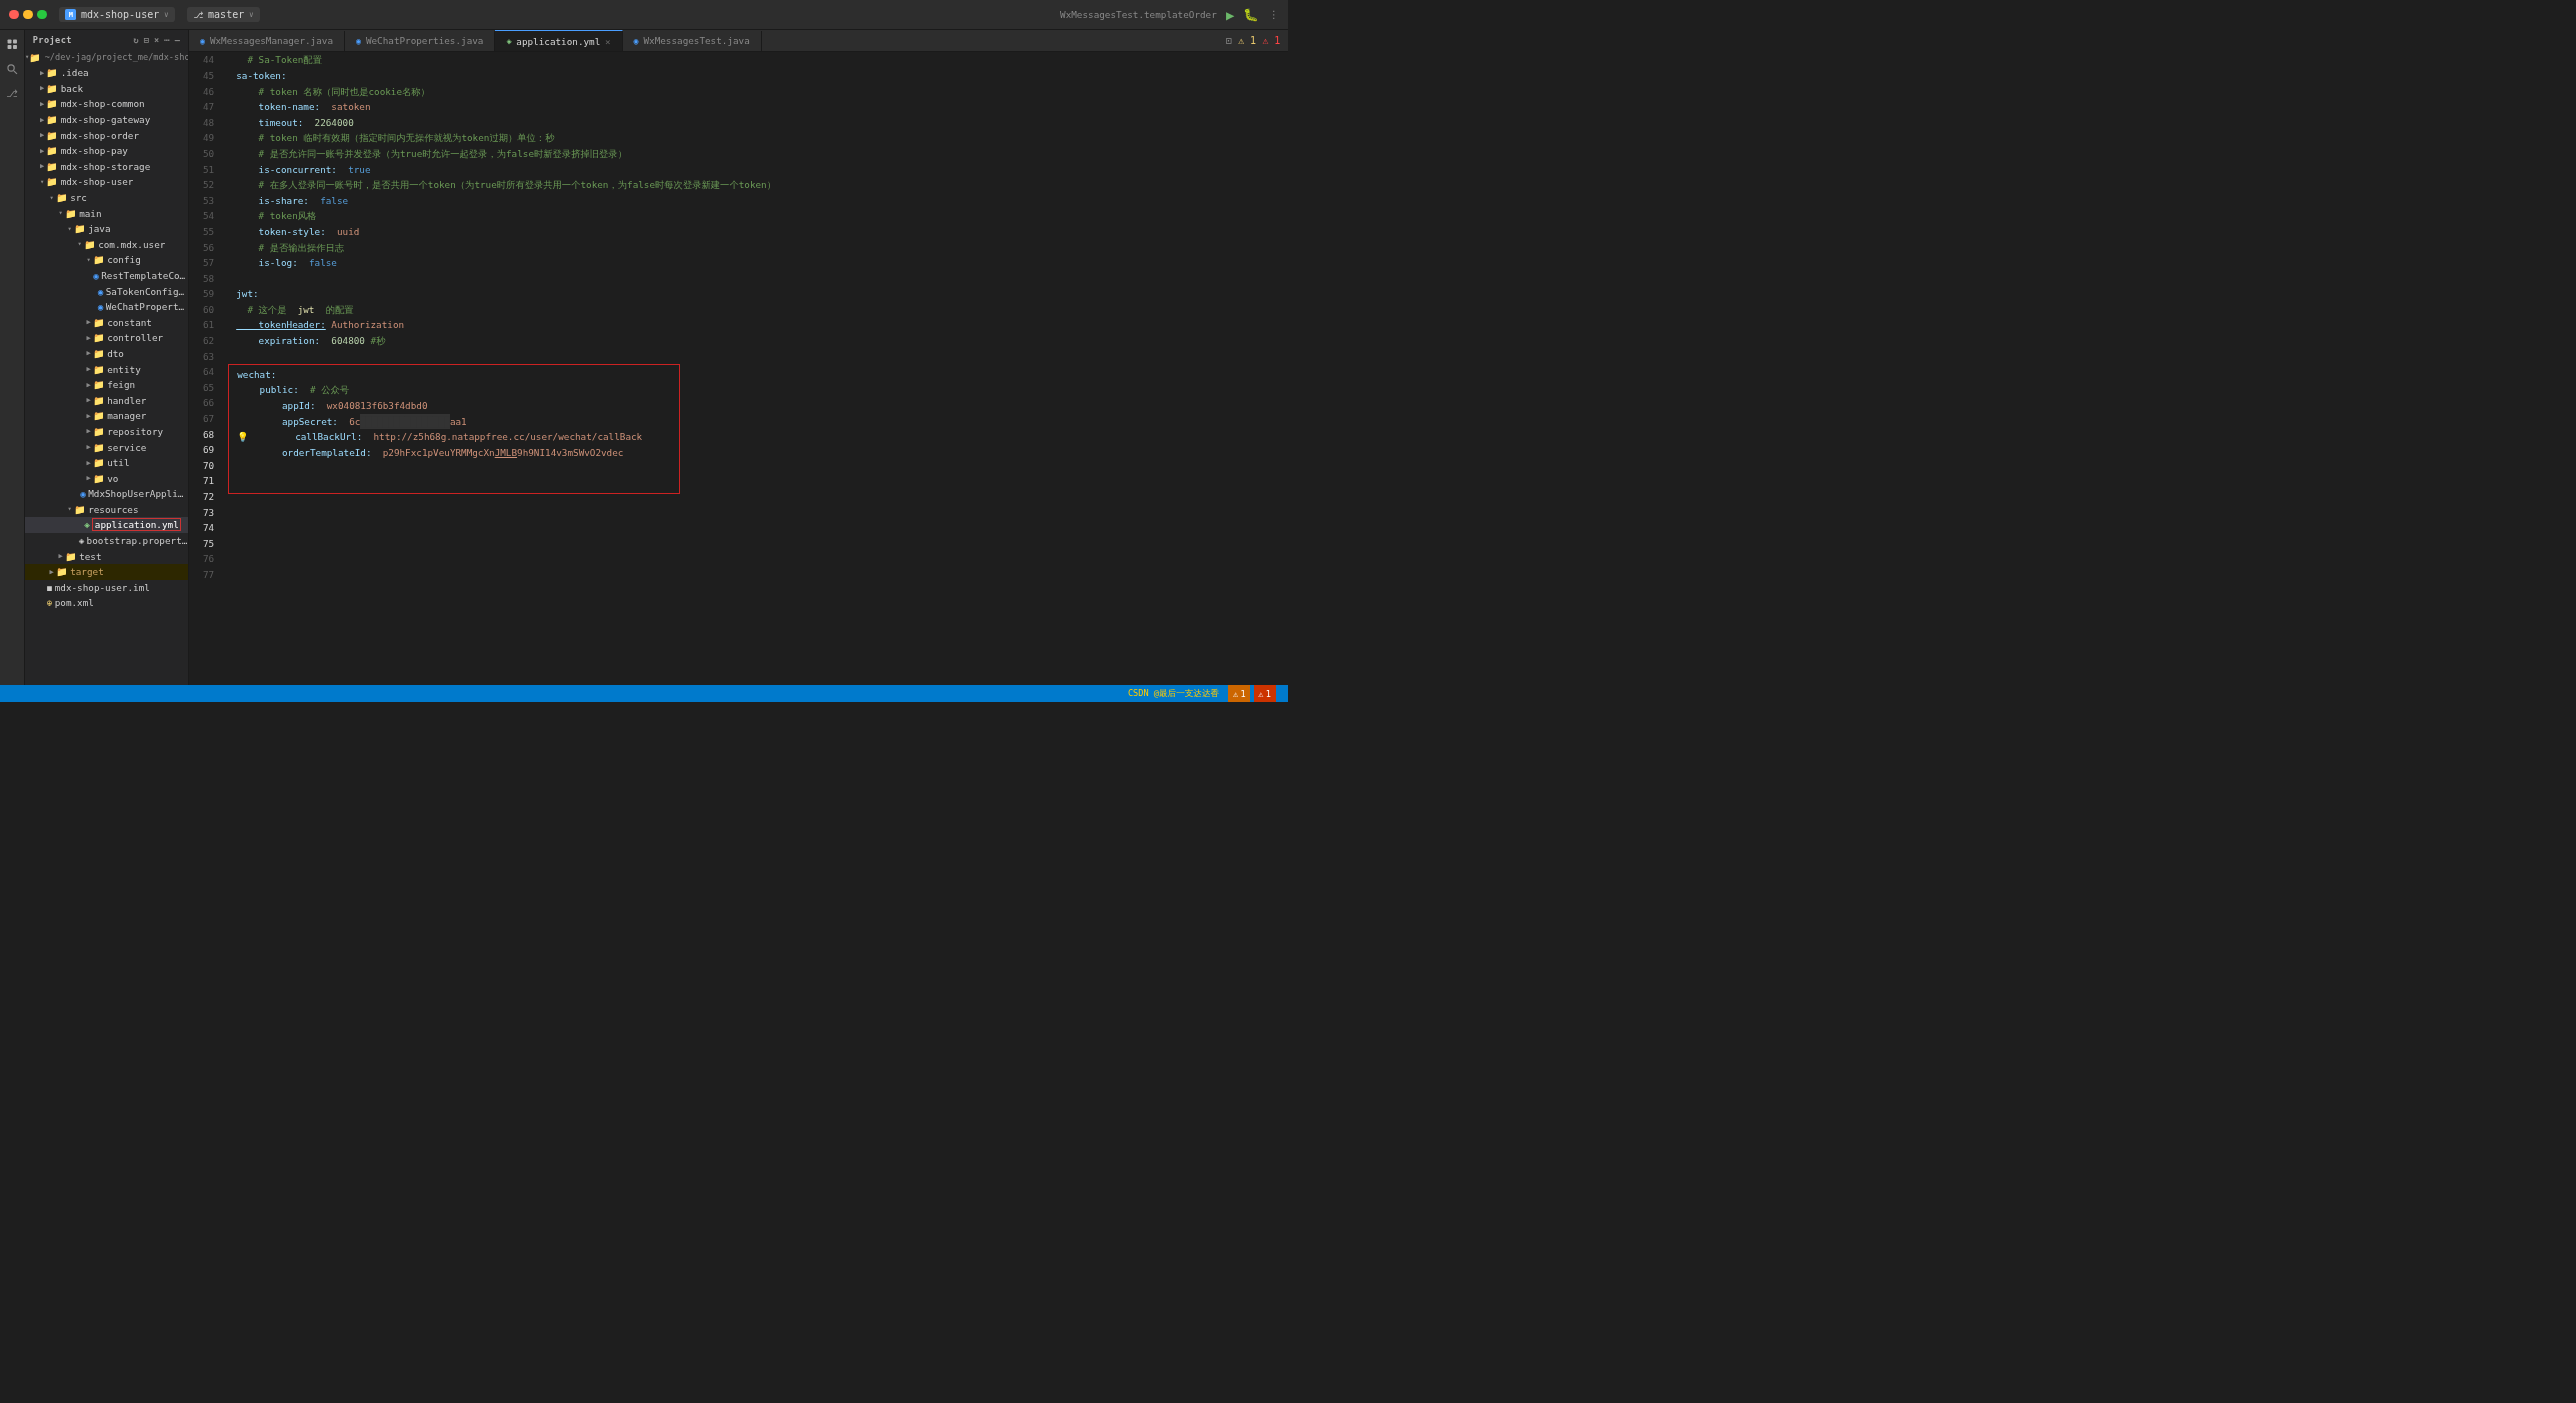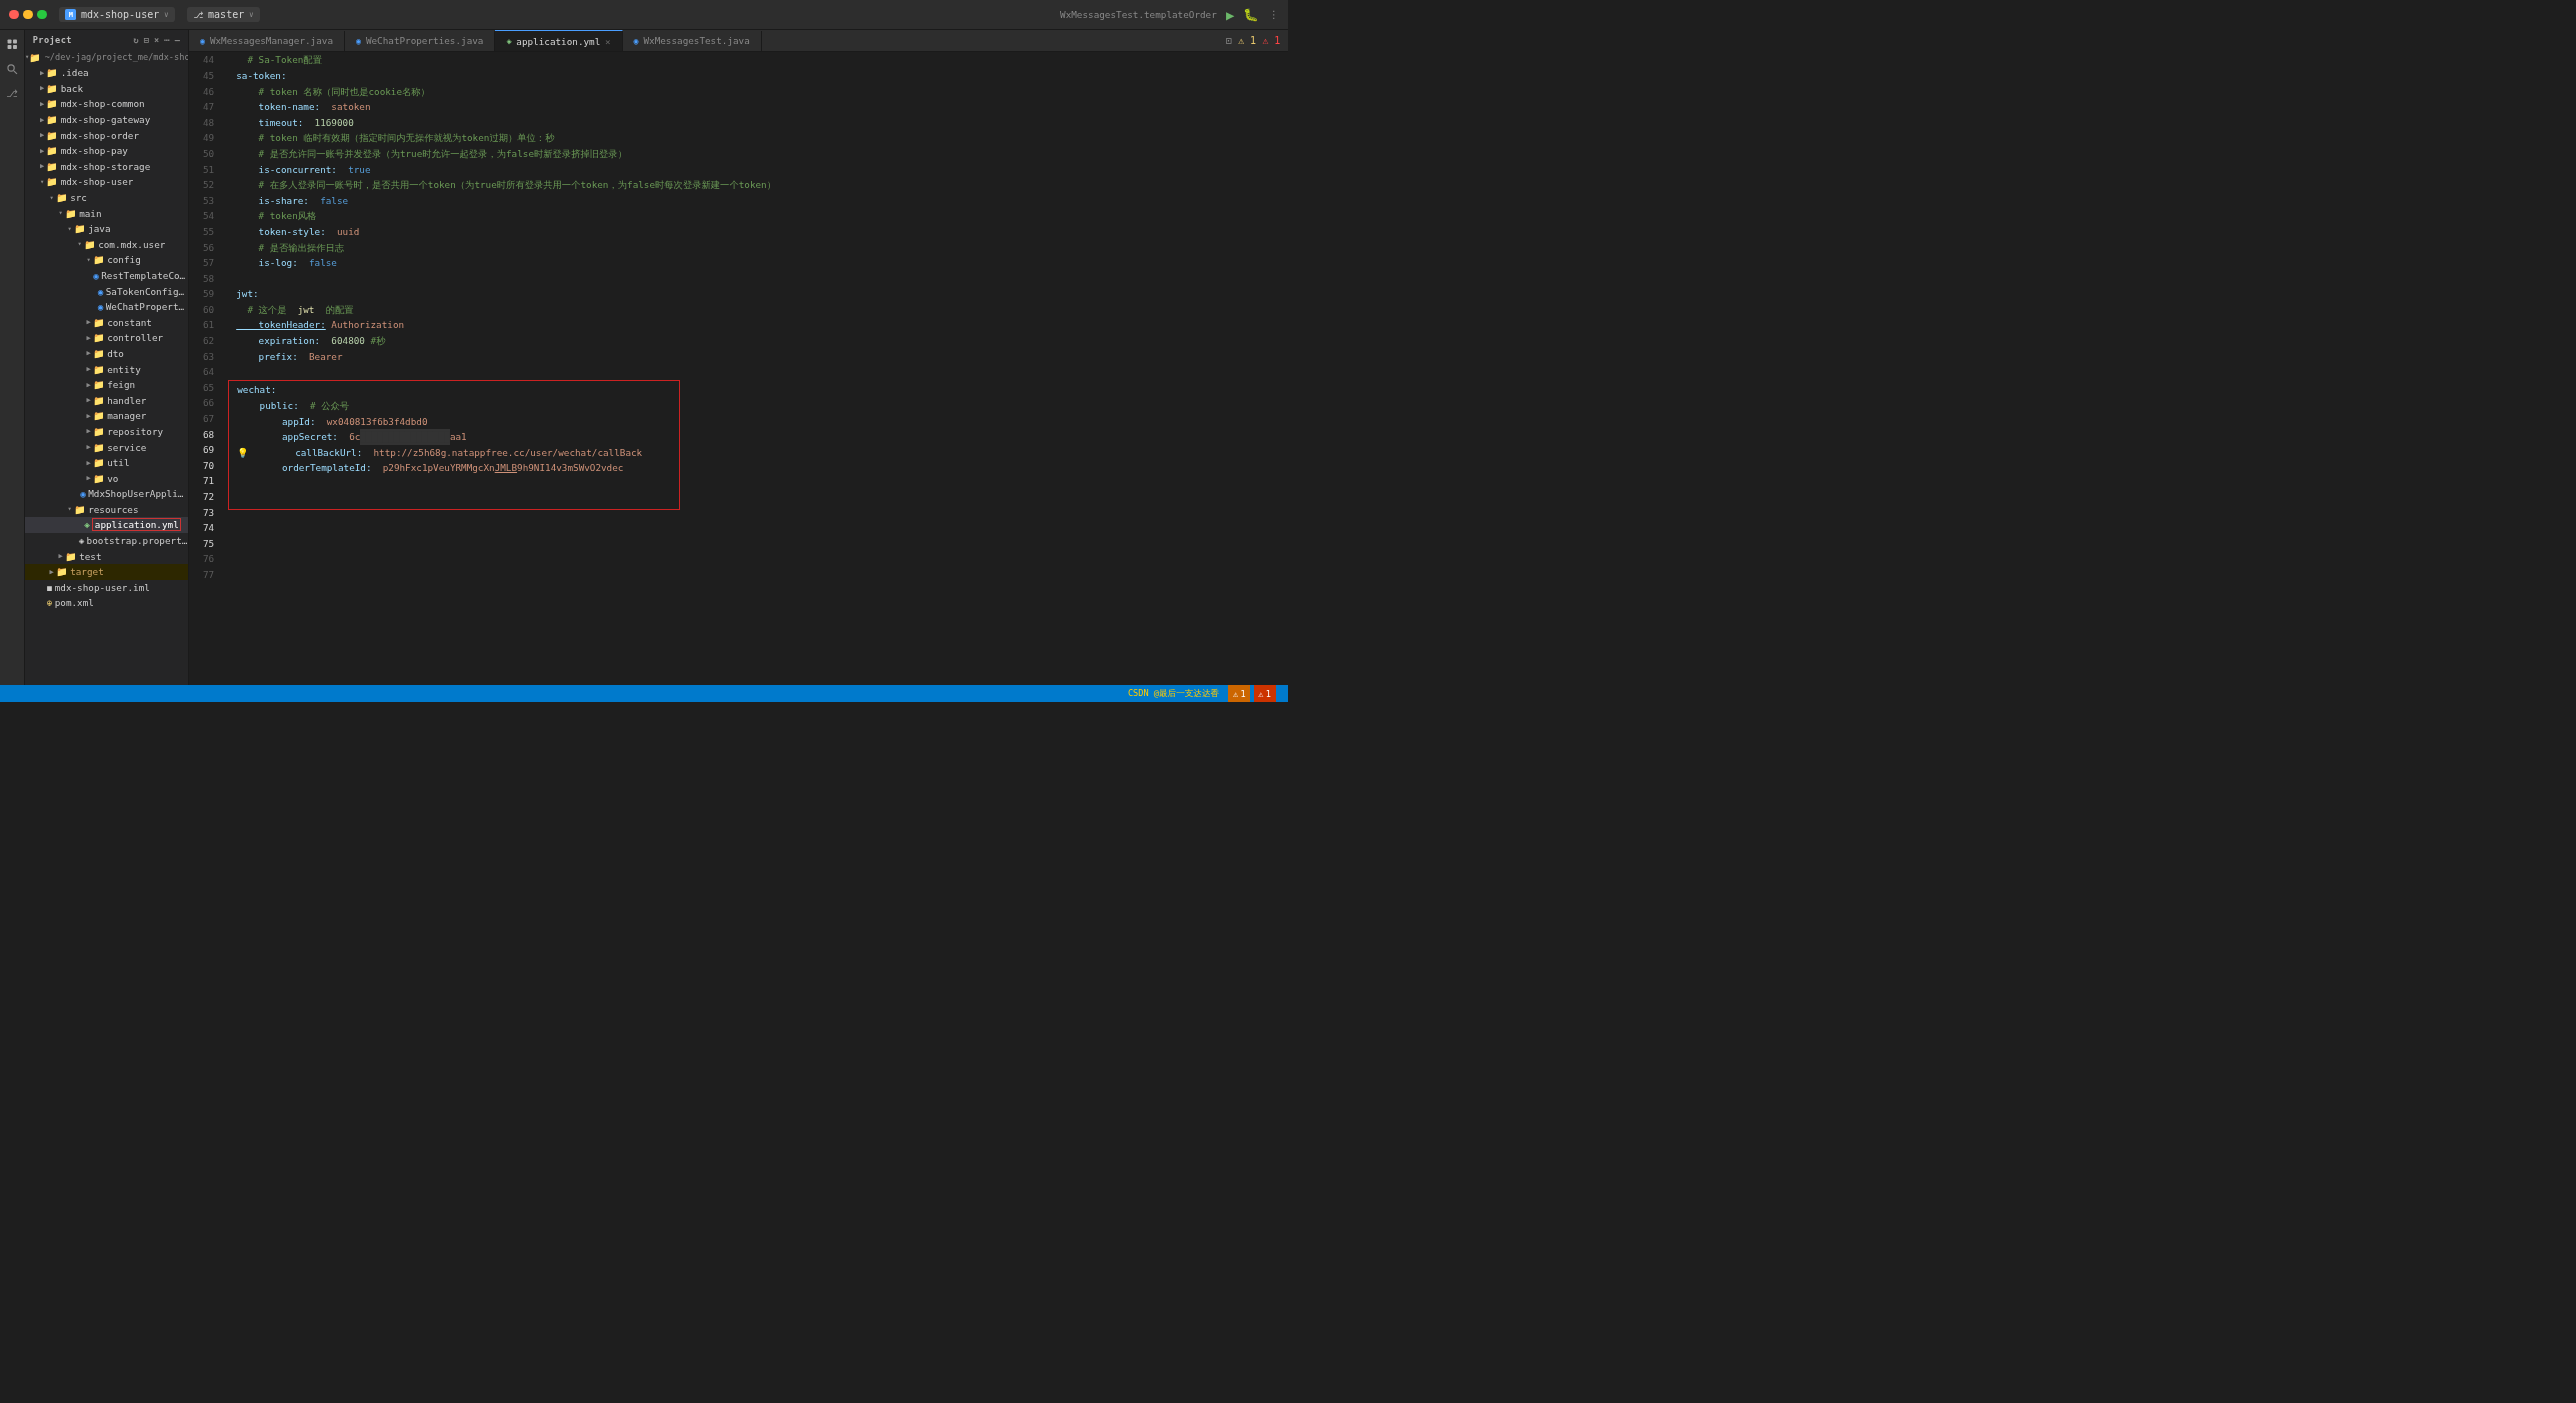--- a/index.html
+++ b/index.html
@@ -722,21 +722,21 @@
         <div class="code-line">
           <span class="key">sa-token:</span>
         </div>
         <div class="code-line">
           <span class="cm">    # token 名称（同时也是cookie名称）</span>
         </div>
         <div class="code-line">
           <span style="color:#9cdcfe;">    token-name: </span><span style="color:#ce9178;"> satoken</span>
         </div>
         <div class="code-line">
-          <span style="color:#9cdcfe;">    timeout: </span><span style="color:#b5cea8;"> 1169000</span>
+          <span style="color:#9cdcfe;">    timeout: </span><span style="color:#b5cea8;"> 2264000</span>
         </div>
         <div class="code-line">
           <span class="cm">    # token 临时有效期（指定时间内无操作就视为token过期）单位：秒</span>
         </div>
         <div class="code-line">
           <span class="cm">    # 是否允许同一账号并发登录（为true时允许一起登录，为false时新登录挤掉旧登录）</span>
         </div>
         <div class="code-line">
           <span style="color:#9cdcfe;">    is-concurrent: </span><span style="color:#569cd6;"> true</span>
         </div>
@@ -763,23 +763,20 @@
           <span class="key">jwt:</span>
         </div>
         <div class="code-line">
           <span class="cm">  # 这个是 </span><span style="color:#dcdcaa;"> jwt </span><span class="cm"> 的配置</span>
         </div>
         <div class="code-line">
           <span style="color:#9cdcfe;text-decoration:underline;">    tokenHeader:</span><span style="color:#ce9178;"> Authorization</span>
         </div>
         <div class="code-line">
           <span style="color:#9cdcfe;">    expiration: </span><span style="color:#b5cea8;"> 604800</span><span class="cm"> #秒</span>
-        </div>
-        <div class="code-line">
-          <span style="color:#9cdcfe;">    prefix: </span><span style="color:#ce9178;"> Bearer</span>
         </div>
         <div class="code-line">&nbsp;</div>
 
         
         <div style="border: 1.6px solid #cc2222; padding: 1.6px 0; margin-top: 0; display: inline-block; min-width: 452px;">
           <div class="code-line">
             <span class="key">wechat:</span>
           </div>
           <div class="code-line">
             <span style="color:#9cdcfe;">    public: </span><span class="cm"> # 公众号</span>

